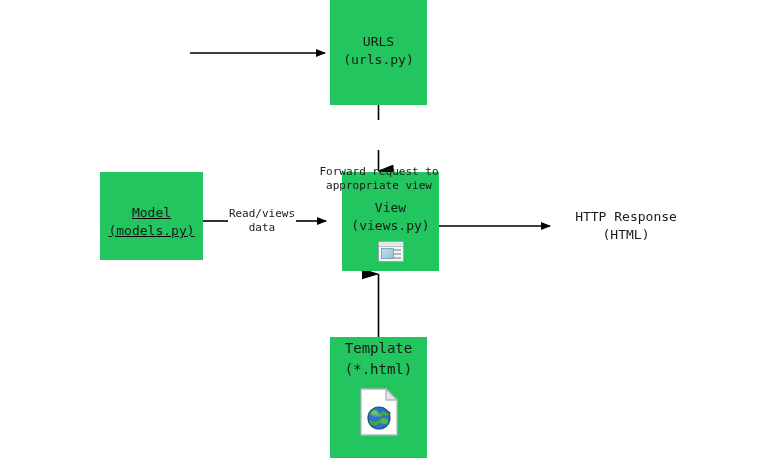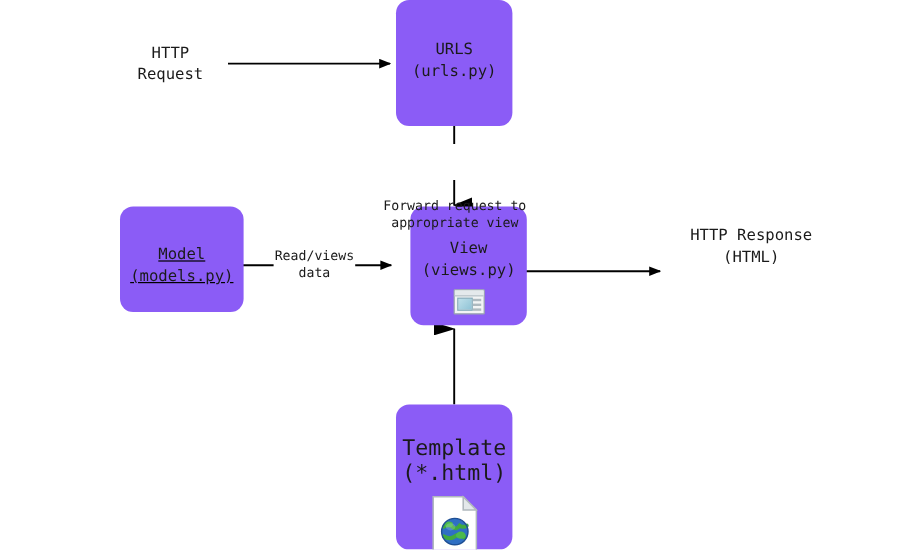--- a/index.html
+++ b/index.html
@@ -16,27 +16,26 @@
     color: #000000;
   }
   #canvas {
     position: absolute;
     left: 0; top: 0;
     width: 767px;
     height: 458px;
   }
   .box {
     position: absolute;
-    background: #8b5cf6;
+    background: #22c55e;
     box-sizing: border-box;
     display: flex;
     flex-direction: column;
     align-items: center;
     justify-content: flex-start;
-    border-radius: 11px;
   }
   .box-label {
     text-align: center;
     font-family: "DejaVu Sans Mono", "Liberation Mono", monospace;
     font-size: 13px;
     line-height: 18px;
     color: #1a1a1a;
     white-space: pre-line;
   }
   .free-label {
@@ -72,21 +71,21 @@
   
   #box-view { left: 330px; top: 172px; width: 97px; height: 99px; margin-left: 12px; }
   #box-view .box-label { margin-top: 27px; }
 
   
   #box-model { left: 100px; top: 172px; width: 103px; height: 88px; text-decoration: underline; }
   #box-model .box-label { margin-top: 32px; }
 
   
   #box-template { left: 330px; top: 337px; width: 97px; height: 121px; }
-  #box-template .box-label { margin-top: 26px; font-size: 18px; line-height: 21px; }
+  #box-template .box-label { margin-top: 1px; font-size: 14px; line-height: 21px; }
 
   
   .window-icon {
     position: relative;
     width: 26px;
     height: 21px;
     margin-top: 6px;
     background: #f2f4f5;
     border: 1px solid #9aa7ad;
     box-sizing: border-box;
@@ -196,24 +195,22 @@
           <path d="M10,34 q5,3 9,0 t8,1" stroke="#3faa3f" stroke-width="3.4" fill="none" stroke-linecap="round"></path>
           <ellipse cx="14" cy="24" rx="3.4" ry="2.4" fill="#4cba4c"></ellipse>
           <ellipse cx="24" cy="33" rx="4" ry="3" fill="#4cba4c"></ellipse>
           <circle cx="19" cy="30" r="11" fill="none" stroke="#1f4f94" stroke-width="1.2"></circle>
           <ellipse cx="15.5" cy="26" rx="4" ry="3" fill="#ffffff" opacity="0.18"></ellipse>
         </g>
       </svg>
     </div>
   </div>
 
-  <div class="free-label" id="lbl-http-request" style="left: 100px; top: 36px; width: 84px;">HTTP
-Request</div>
-
-  <div class="free-label" id="lbl-http-response" style="left: 556px; top: 188px; width: 140px;">HTTP Response
+
+  <div class="free-label" id="lbl-http-response" style="left: 556px; top: 208px; width: 140px;">HTTP Response
 (HTML)</div>
 
   <div class="edge-label" id="lbl-forward-request" style="left: 303px; top: 123px; width: 152px; margin-top: 42px;">Forward request to
 appropriate view</div>
 
   <div class="edge-label" id="lbl-read-write" style="left: 224px; top: 207px; width: 76px;">Read/views
 data</div>
 
 </div>
 

